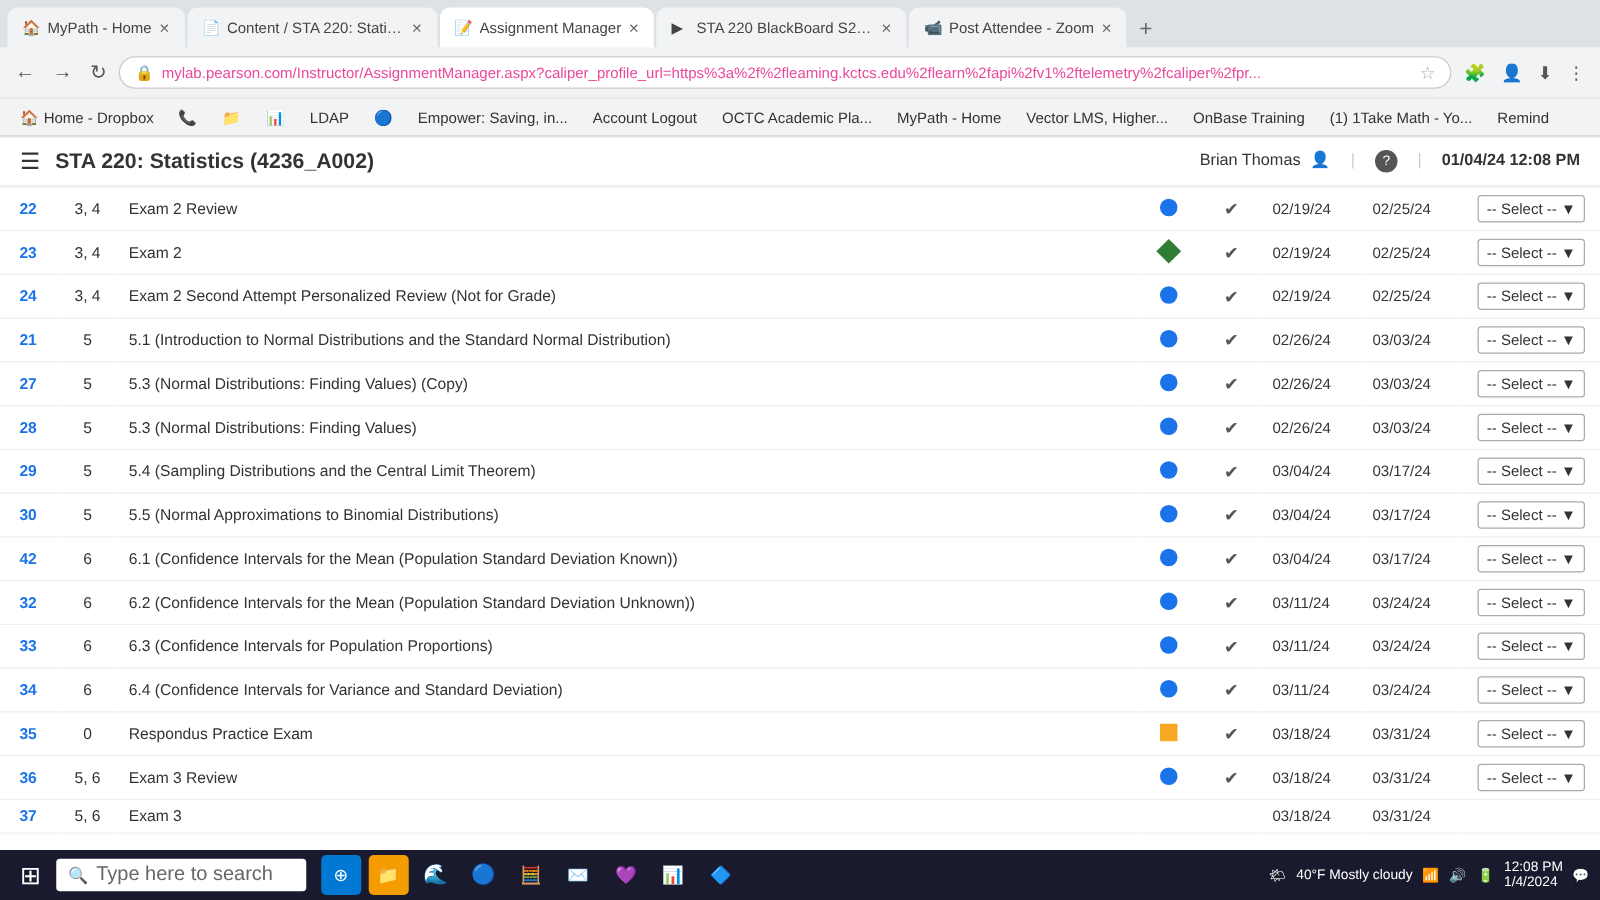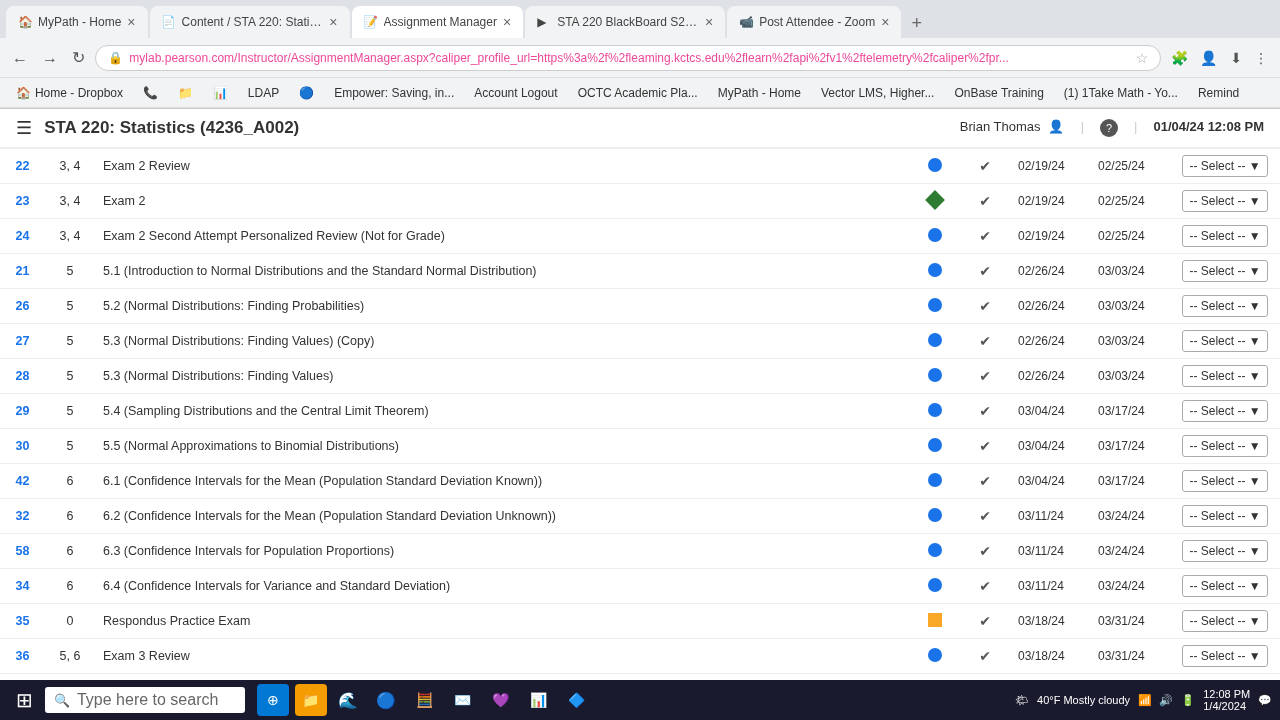--- a/index.html
+++ b/index.html
@@ -209,30 +209,20 @@
           <td class="col-num">21</td>
           <td class="col-ch">5</td>
           <td>5.1 (Introduction to Normal Distributions and the Standard Normal Distribution)</td>
           <td class="col-icon"><span class="circle-blue"></span></td>
           <td class="col-check"><span class="checkmark">✔</span></td>
           <td class="col-date">02/26/24</td>
           <td class="col-date">03/03/24</td>
           <td class="col-select"><button class="select-btn">-- Select -- ▼</button></td>
         </tr>
         <tr>
-          <td class="col-num">26</td>
-          <td class="col-ch">5</td>
-          <td>5.2 (Normal Distributions: Finding Probabilities)</td>
-          <td class="col-icon"><span class="circle-blue"></span></td>
-          <td class="col-check"><span class="checkmark">✔</span></td>
-          <td class="col-date">02/26/24</td>
-          <td class="col-date">03/03/24</td>
-          <td class="col-select"><button class="select-btn">-- Select -- ▼</button></td>
-        </tr>
-        <tr>
           <td class="col-num">27</td>
           <td class="col-ch">5</td>
           <td>5.3 (Normal Distributions: Finding Values) (Copy)</td>
           <td class="col-icon"><span class="circle-blue"></span></td>
           <td class="col-check"><span class="checkmark">✔</span></td>
           <td class="col-date">02/26/24</td>
           <td class="col-date">03/03/24</td>
           <td class="col-select"><button class="select-btn">-- Select -- ▼</button></td>
         </tr>
         <tr>
@@ -279,21 +269,21 @@
           <td class="col-num">32</td>
           <td class="col-ch">6</td>
           <td>6.2 (Confidence Intervals for the Mean (Population Standard Deviation Unknown))</td>
           <td class="col-icon"><span class="circle-blue"></span></td>
           <td class="col-check"><span class="checkmark">✔</span></td>
           <td class="col-date">03/11/24</td>
           <td class="col-date">03/24/24</td>
           <td class="col-select"><button class="select-btn">-- Select -- ▼</button></td>
         </tr>
         <tr>
-          <td class="col-num">58</td>
+          <td class="col-num">33</td>
           <td class="col-ch">6</td>
           <td>6.3 (Confidence Intervals for Population Proportions)</td>
           <td class="col-icon"><span class="circle-blue"></span></td>
           <td class="col-check"><span class="checkmark">✔</span></td>
           <td class="col-date">03/11/24</td>
           <td class="col-date">03/24/24</td>
           <td class="col-select"><button class="select-btn">-- Select -- ▼</button></td>
         </tr>
         <tr>
           <td class="col-num">34</td>

